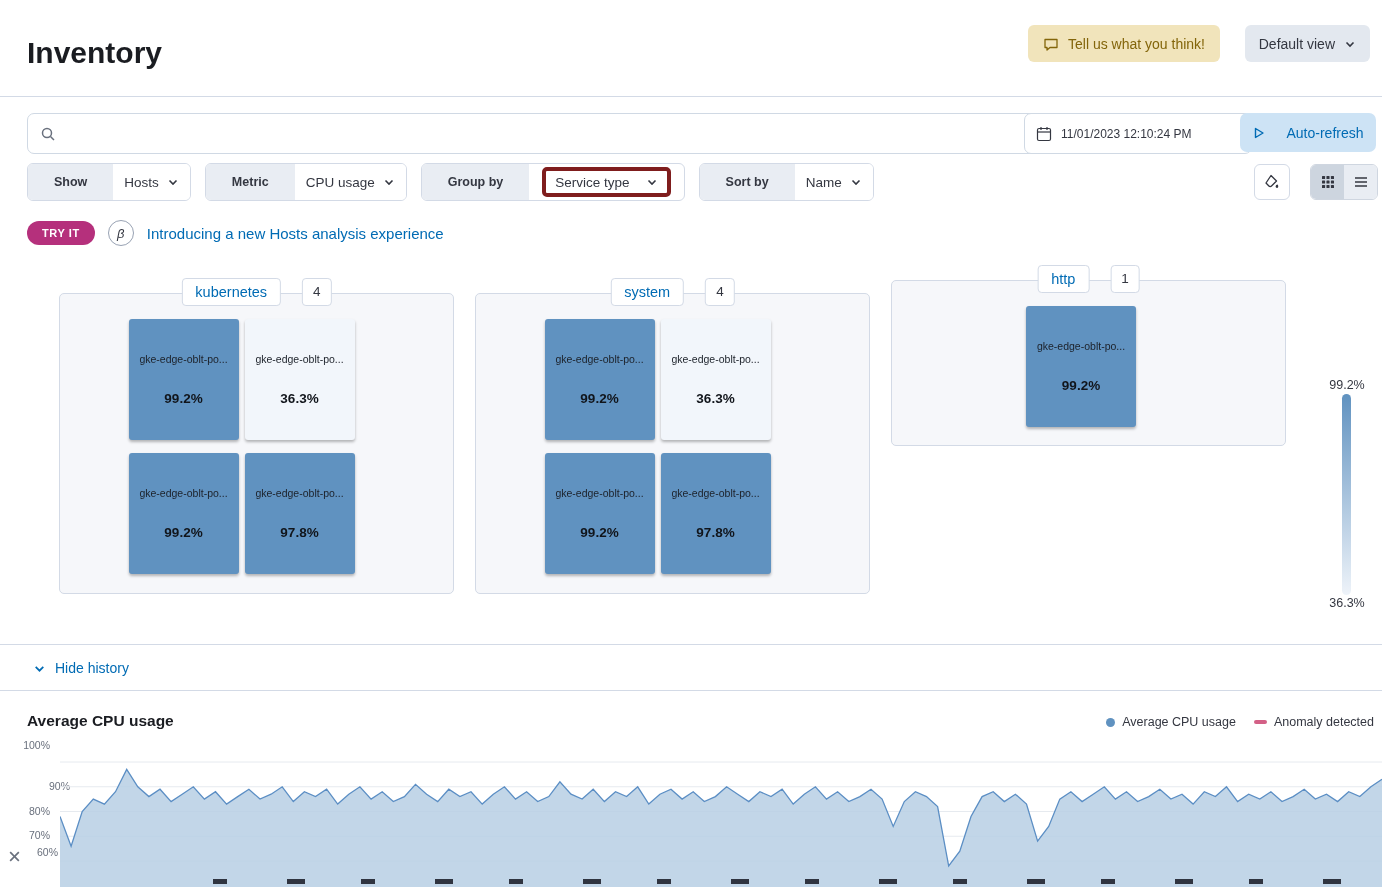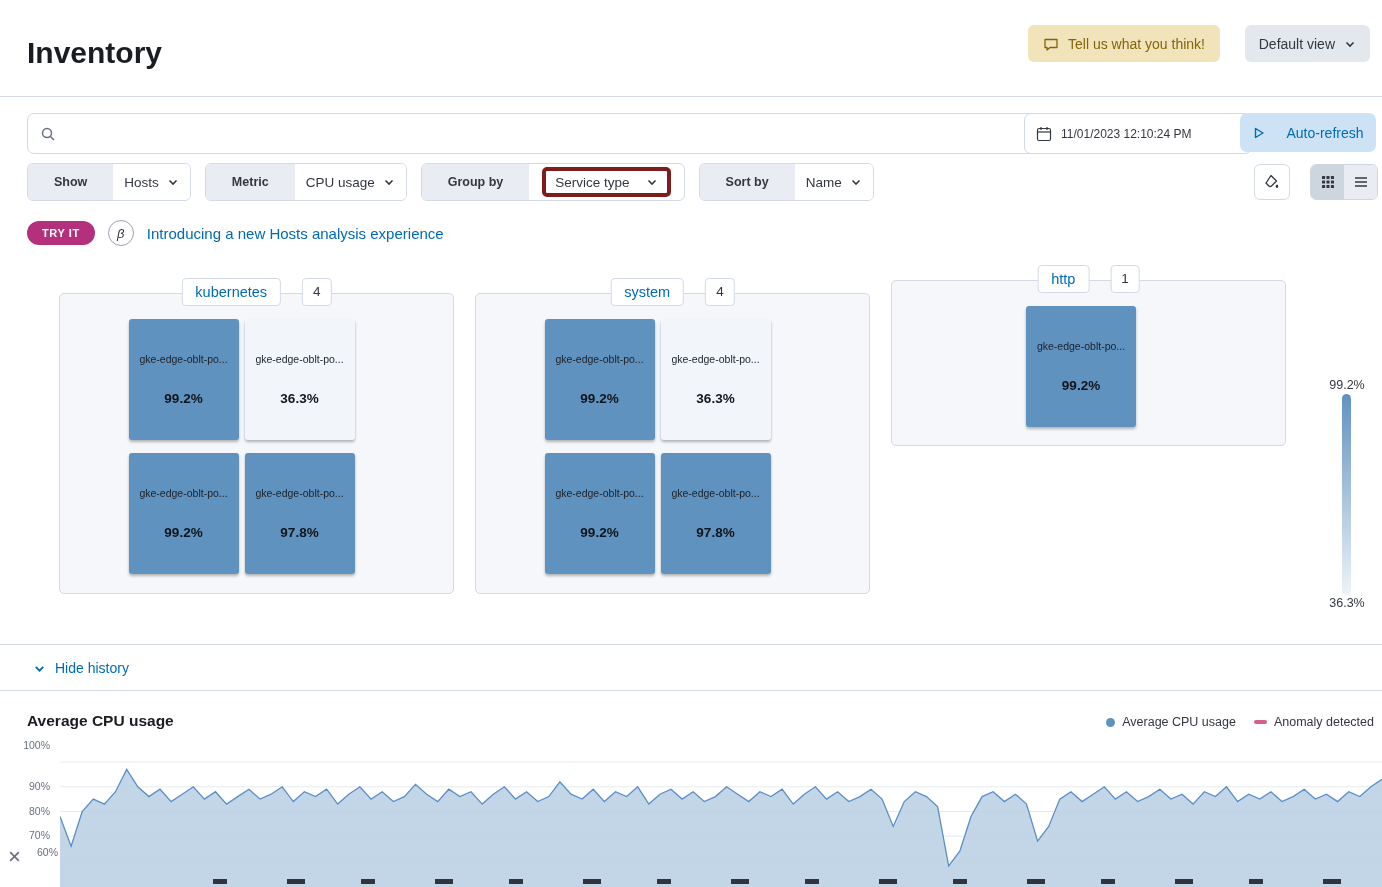--- a/index.html
+++ b/index.html
@@ -295,21 +295,21 @@
         <span class="legend-dot"></span>
         <span>Average CPU usage</span>
       </span>
       <span class="legend-item">
         <span class="legend-dash"></span>
         <span>Anomaly detected</span>
       </span>
     </div>
     <div>
         <div class="y-label" style="top: 48px;">100%</div>
-        <div class="y-label" style="top: 88.75px;">90%</div>
+        <div class="y-label" style="top: 88.75px; margin-left: 20px;">90%</div>
         <div class="y-label" style="top: 113.5px;">80%</div>
         <div class="y-label" style="top: 138.25px;">70%</div>
         <div class="y-label" style="top: 155px; padding-left: 8px;">60%</div>
       </div>
     <svg class="chart-svg" width="1322" height="132">
         <line class="gridline" x1="0" x2="1322" y1="6" y2="6"></line>
         <line class="gridline" x1="0" x2="1322" y1="30.75" y2="30.75"></line>
         <line class="gridline" x1="0" x2="1322" y1="55.5" y2="55.5"></line>
         <line class="gridline" x1="0" x2="1322" y1="80.25" y2="80.25"></line>
         <line class="gridline" x1="0" x2="1322" y1="105" y2="105"></line>

